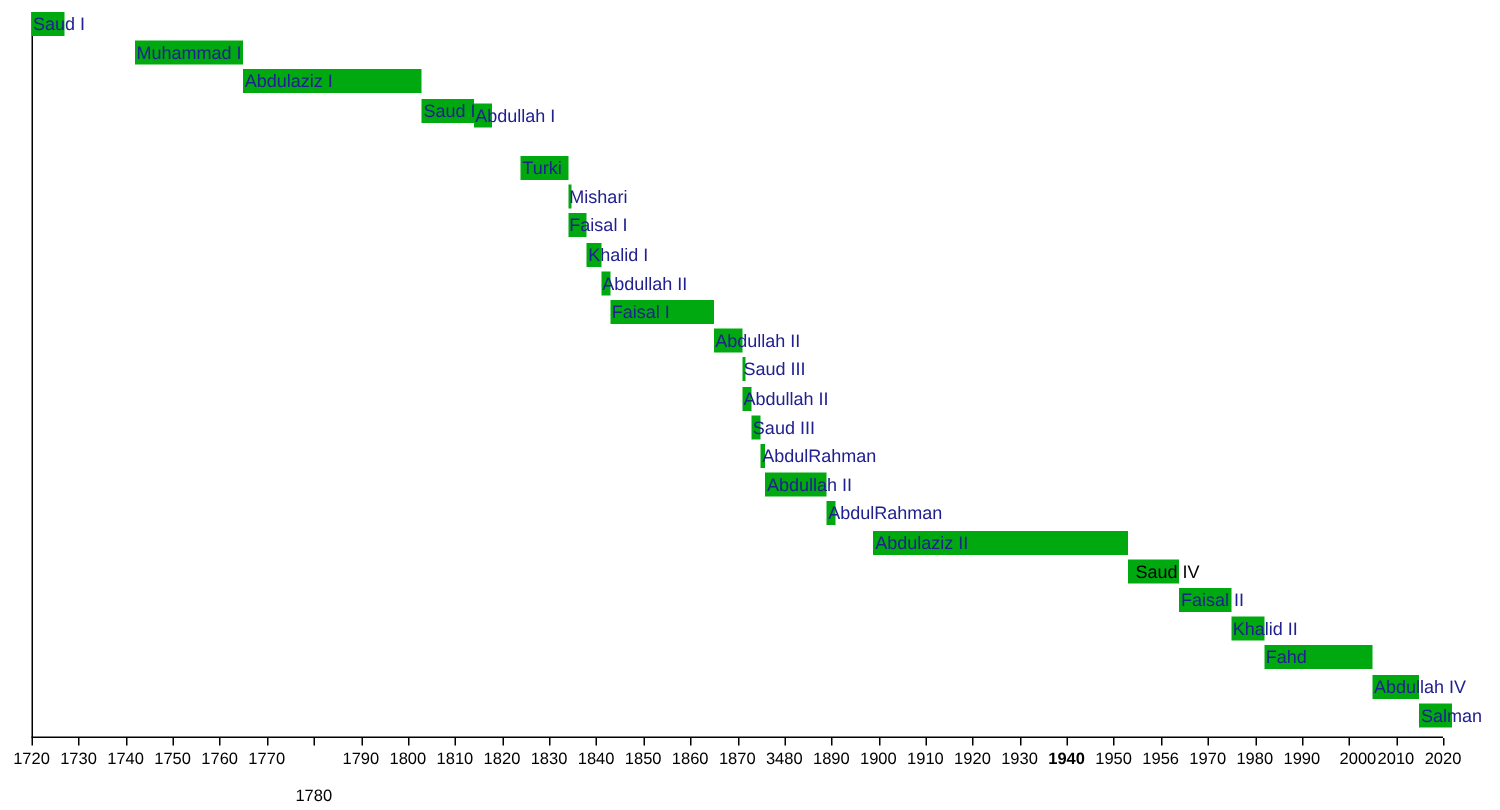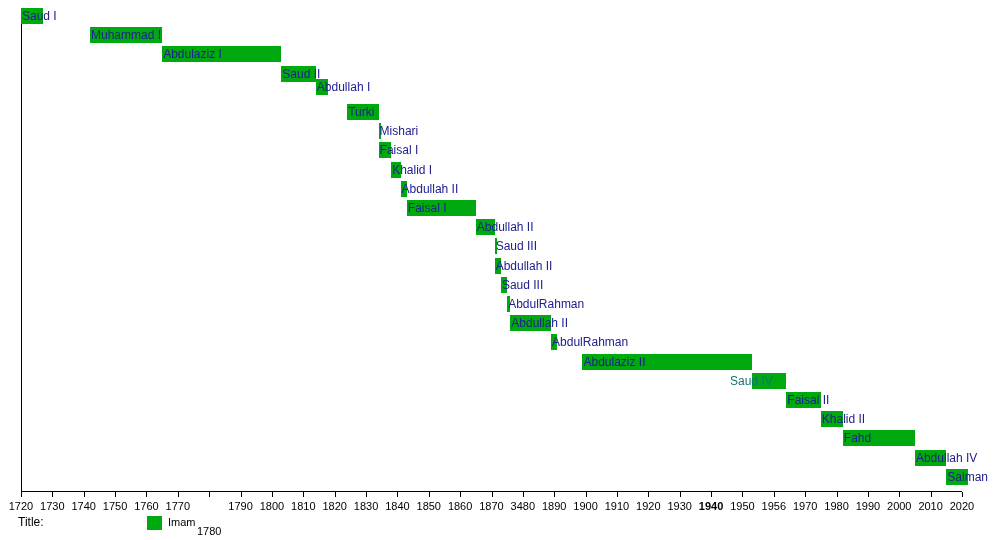--- a/index.html
+++ b/index.html
@@ -175,21 +175,21 @@
         <div class="tick-label" style="left: 742.433px;">1950</div>
         <div class="tick" style="left: 773.8px;"></div>
         <div class="tick-label" style="left: 773.8px;">1956</div>
         <div class="tick" style="left: 805.167px;"></div>
         <div class="tick-label" style="left: 805.167px;">1970</div>
         <div class="tick" style="left: 836.533px;"></div>
         <div class="tick-label" style="left: 836.533px;">1980</div>
         <div class="tick" style="left: 867.9px;"></div>
         <div class="tick-label" style="left: 867.9px;">1990</div>
         <div class="tick" style="left: 899.267px;"></div>
-        <div class="tick-label" style="left: 899.267px;">2000</div>
+        <div class="tick-label" style="left: 899.267px; padding-left: 6px;">2000</div>
         <div class="tick" style="left: 930.633px;"></div>
         <div class="tick-label" style="left: 930.633px;">2010</div>
         <div class="tick" style="left: 962px;"></div>
         <div class="tick-label" style="left: 962px;">2020</div>
       </div>
     <div id="bars-layer">
         <div class="bar-row" style="top: 8px;">
           <div class="bar" style="left: 21px; width: 21.9567px; background: rgb(0, 169, 15);"></div>
           <div class="bar-label" style="left: 21px; color: rgb(32, 32, 144);">Saud I</div>
         </div>
@@ -198,21 +198,21 @@
           <div class="bar-label" style="left: 90.0067px; color: rgb(32, 32, 144);">Muhammad I</div>
         </div>
         <div class="bar-row" style="top: 46.4px;">
           <div class="bar" style="left: 162.15px; width: 119.193px; background: rgb(0, 169, 15);"></div>
           <div class="bar-label" style="left: 162.15px; color: rgb(32, 32, 144);">Abdulaziz I</div>
         </div>
         <div class="bar-row" style="top: 65.6px;">
           <div class="bar" style="left: 281.343px; width: 34.5033px; background: rgb(0, 169, 15);"></div>
           <div class="bar-label" style="left: 281.343px; color: rgb(32, 32, 144);">Saud II</div>
         </div>
-        <div class="bar-row" style="top: 79px;">
+        <div class="bar-row" style="top: 69px;">
           <div class="bar" style="left: 315.847px; width: 12.5467px; background: rgb(0, 169, 15);"></div>
           <div class="bar-label" style="left: 315.847px; color: rgb(32, 32, 144);">Abdullah I</div>
         </div>
         <div class="bar-row" style="top: 104px;">
           <div class="bar" style="left: 347.213px; width: 31.3667px; background: rgb(0, 169, 15);"></div>
           <div class="bar-label" style="left: 347.213px; color: rgb(32, 32, 144);">Turki</div>
         </div>
         <div class="bar-row" style="top: 123.2px;">
           <div class="bar" style="left: 378.58px; width: 2px; background: rgb(0, 169, 15);"></div>
           <div class="bar-label" style="left: 378.58px; color: rgb(32, 32, 144);">Mishari</div>
@@ -260,21 +260,21 @@
         <div class="bar-row" style="top: 334.4px;">
           <div class="bar" style="left: 551.097px; width: 6.27333px; background: rgb(0, 169, 15);"></div>
           <div class="bar-label" style="left: 551.097px; color: rgb(32, 32, 144);">AbdulRahman</div>
         </div>
         <div class="bar-row" style="top: 353.6px;">
           <div class="bar" style="left: 582.463px; width: 169.38px; background: rgb(0, 169, 15);"></div>
           <div class="bar-label" style="left: 582.463px; color: rgb(32, 32, 144);">Abdulaziz II</div>
         </div>
         <div class="bar-row" style="top: 372.8px;">
           <div class="bar" style="left: 751.843px; width: 34.5033px; background: rgb(0, 169, 15);"></div>
-          <div class="bar-label" style="left: 729px; color: #0f766e;">Saud IV</div>
+          <div class="bar-label" style="left: 756px; color: #000000;">Saud IV</div>
         </div>
         <div class="bar-row" style="top: 392px;">
           <div class="bar" style="left: 786.347px; width: 34.5033px; background: rgb(0, 169, 15);"></div>
           <div class="bar-label" style="left: 786.347px; color: rgb(32, 32, 144);">Faisal II</div>
         </div>
         <div class="bar-row" style="top: 411.2px;">
           <div class="bar" style="left: 820.85px; width: 21.9567px; background: rgb(0, 169, 15);"></div>
           <div class="bar-label" style="left: 820.85px; color: rgb(32, 32, 144);">Khalid II</div>
         </div>
         <div class="bar-row" style="top: 430.4px;">
@@ -285,19 +285,14 @@
           <div class="bar" style="left: 914.95px; width: 31.3667px; background: rgb(0, 169, 15);"></div>
           <div class="bar-label" style="left: 914.95px; color: rgb(32, 32, 144);">Abdullah IV</div>
         </div>
         <div class="bar-row" style="top: 468.8px;">
           <div class="bar" style="left: 946.317px; width: 21.9567px; background: rgb(0, 169, 15);"></div>
           <div class="bar-label" style="left: 946.317px; color: rgb(32, 32, 144);">Salman</div>
         </div>
       </div>
   </div>
 
-  <div id="legend">
-    <div id="legend-title">Title:</div>
-    <div id="legend-swatch"></div>
-    <div id="legend-entry-label">Imam</div>
-  </div>
 
 </div>
 
 </body></html>

